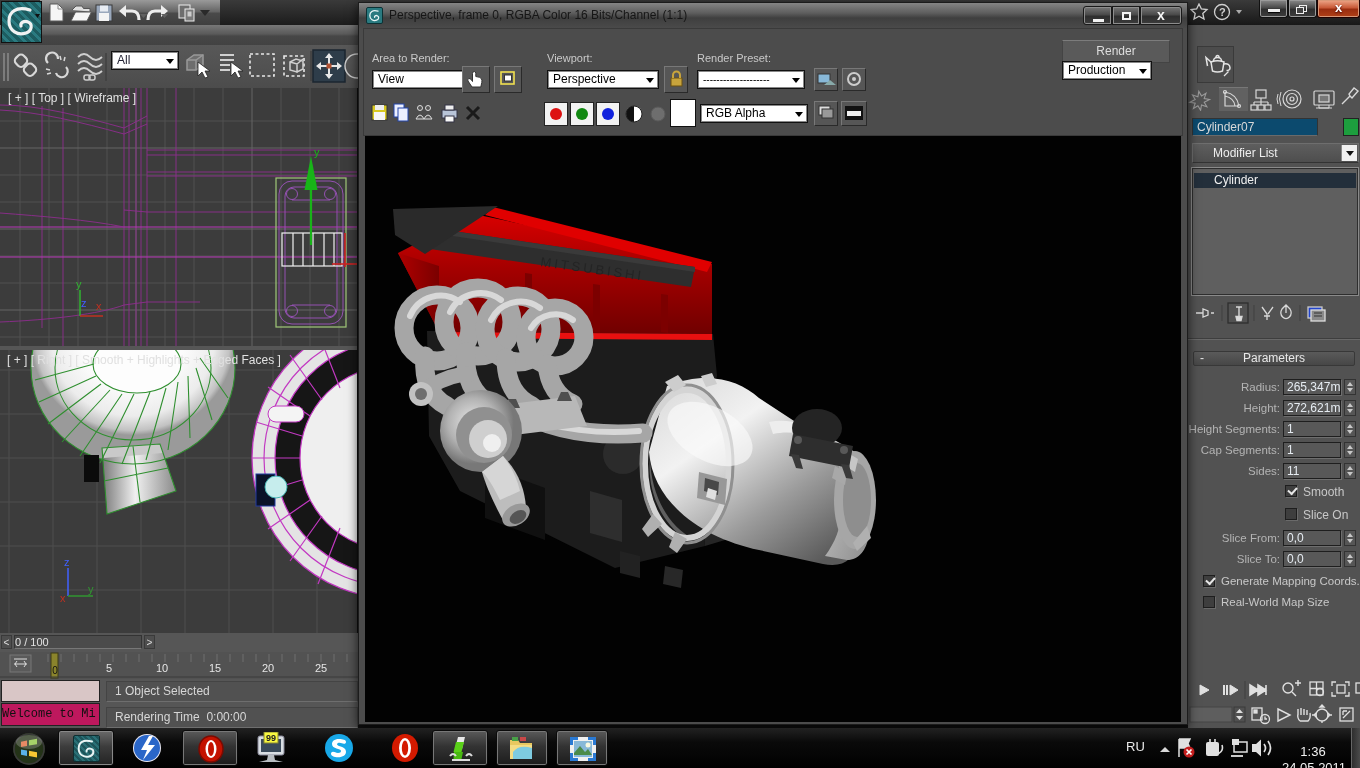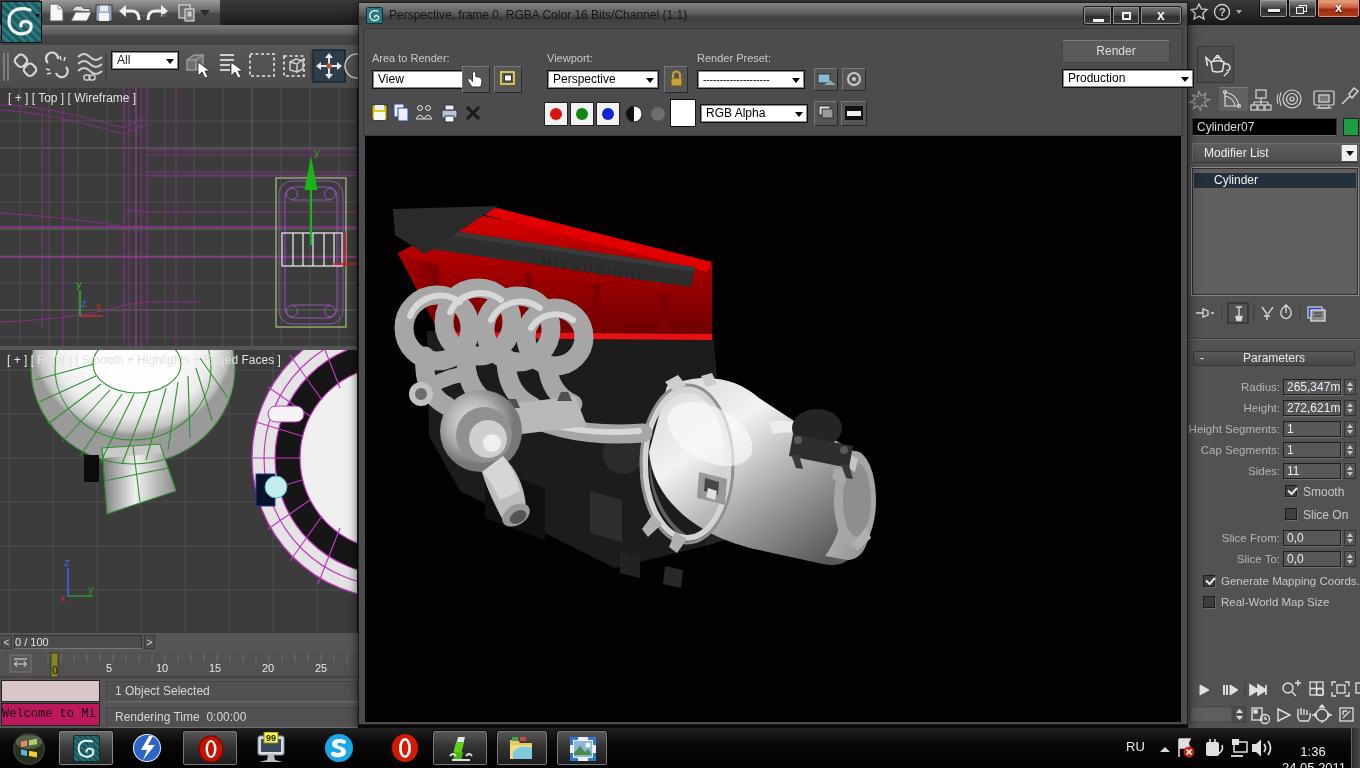--- a/index.html
+++ b/index.html
@@ -297,24 +297,24 @@
           <circle cx="104" cy="13" r="5.5"></circle>
           <circle cx="104" cy="13" r="2"></circle>
 <path d="M93 6 q-3 7 0 14 M90 8 q-2 5 0 10" stroke-width="1"></path>
 <rect x="126" y="5" width="20" height="14" rx="1"></rect>
           <rect x="131" y="9" width="10" height="7" fill="#777"></rect>
           <path d="M131 19 v3 h10 v-3 M128 22 h16" stroke-width="1"></path>
 <path d="M154 18 l8 -8 m0 0 l2 2 l6 -7 l-4 -3 l-5 6 z" stroke-width="1.4"></path>
 </g>
 </svg>
 
-<div class="abs" style="left:4px;top:93px;width:145px;height:18px;background:#000000;border:1px solid #333;border-bottom-color:#6a6a6a;color:#d8d8d8;font-size:12px;line-height:16px;padding-left:4px">Cylinder07</div>
+<div class="abs" style="left:4px;top:93px;width:126px;height:18px;background:#0c4a6e;border:1px solid #333;border-bottom-color:#6a6a6a;color:#d8d8d8;font-size:12px;line-height:16px;padding-left:4px">Cylinder07</div>
 <div class="abs" style="left:155px;top:93px;width:16px;height:18px;background:#1d9e3e;border:1px solid #222"></div>
 
-<div class="abs" style="left:4px;top:118px;width:167px;height:20px;background:linear-gradient(#5e5e5e,#4e4e4e);border:1px solid #6e6e6e;border-bottom-color:#333;color:#eee;font-size:12px;line-height:18px;padding-left:11px">Modifier List
+<div class="abs" style="left:4px;top:118px;width:167px;height:20px;background:linear-gradient(#5e5e5e,#4e4e4e);border:1px solid #6e6e6e;border-bottom-color:#333;color:#eee;font-size:12px;line-height:18px;padding-left:20px">Modifier List
 <div class="abs" style="right:1px;top:1px;width:16px;height:16px;background:#f0f0f0;border-left:1px solid #888">
           <div class="abs" style="left:4px;top:6px;width:0;height:0;border:4px solid transparent;border-top:5px solid #111"></div>
         </div>
 </div>
 
 <div class="abs" style="left:4px;top:143px;width:166px;height:127px;background:#5f5f5f;border:1px solid #2e2e2e;outline:1px solid #8a8a8a">
 <div class="abs" style="left:1px;top:4px;width:162px;height:15px;background:#232f3b;color:#f0f0f0;font-size:12px;line-height:14px;padding-left:20px">Cylinder</div>
 </div>
 
 <svg class="abs" style="left:0;top:276px" width="172" height="24" viewBox="0 0 172 24">
@@ -491,21 +491,21 @@
 <div class="combo" style="left:333px;top:41px;width:108px;height:19px"><span style="font-size:10px;letter-spacing:0">--------------------</span><span class="ar"></span></div>
 <div class="btn3d" style="left:450px;top:39px;width:24px;height:23px"><svg width="22" height="21" viewBox="0 0 22 21">
             <rect x="3" y="5" width="12" height="9" fill="#88b8d8" stroke="#333"></rect>
             <path d="M9 16 l6 -5 6 5 z" fill="#8aa"></path>
           </svg></div>
 <div class="btn3d" style="left:478px;top:39px;width:24px;height:23px"><svg width="22" height="21" viewBox="0 0 22 21">
             <circle cx="11" cy="10" r="6" fill="none" stroke="#ccc" stroke-width="2"></circle>
             <circle cx="11" cy="10" r="2" fill="#ccc"></circle>
           </svg></div>
 <div class="abs" style="left:698px;top:11px;width:108px;height:23px;background:#5a5a5a;border:1px solid #444;border-top-color:#7c7c7c;color:#ddd;font-size:12px;text-align:center;line-height:21px">Render</div>
-<div class="combo" style="left:698px;top:40px;width:132px;height:19px">Production<span class="ar"></span></div>
+<div class="combo" style="left:698px;top:32px;width:90px;height:19px">Production<span class="ar"></span></div>
 
 <svg class="abs" style="left:6px;top:72px" width="130" height="26" viewBox="0 0 130 26">
 <g>
 <rect x="2" y="4" width="15" height="15" fill="#d8c820" stroke="#333"></rect>
             <rect x="5" y="4" width="9" height="5" fill="#eee"></rect>
             <rect x="4" y="11" width="11" height="8" fill="#f6f6f6"></rect>
 <g transform="translate(24,3)">
               <rect x="0" y="0" width="10" height="13" fill="#ecf0ff" stroke="#2244aa"></rect>
               <rect x="4" y="4" width="10" height="13" fill="#ecf0ff" stroke="#2244aa"></rect>
             </g>

